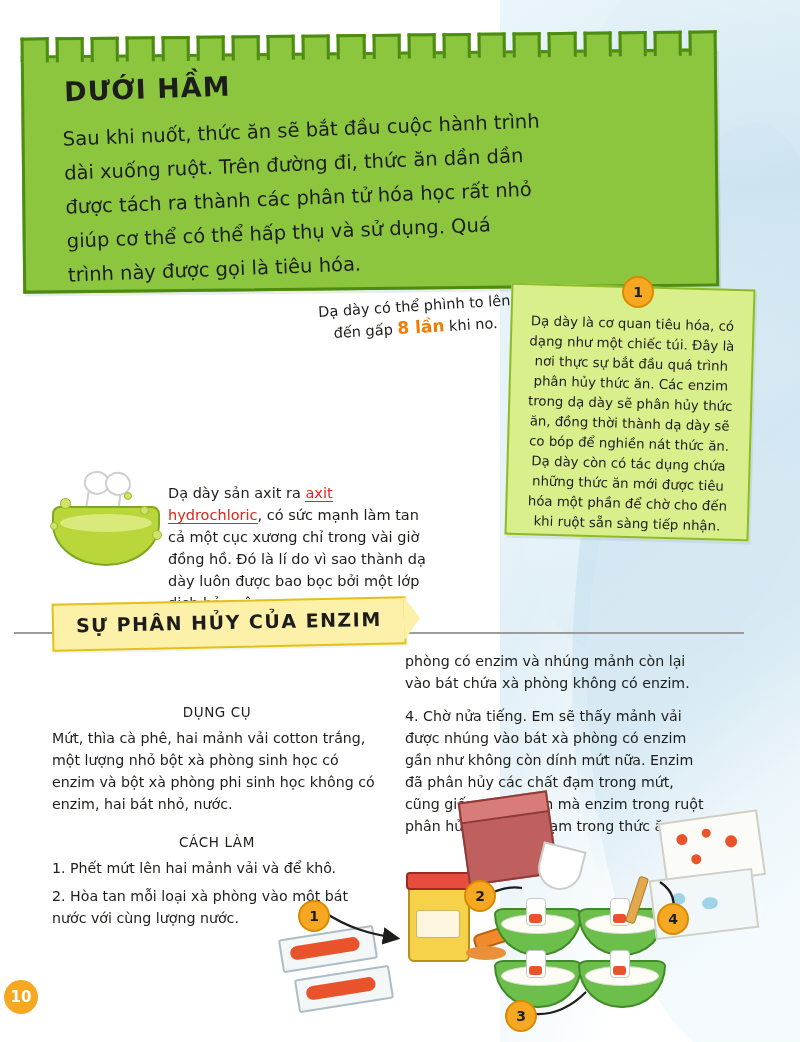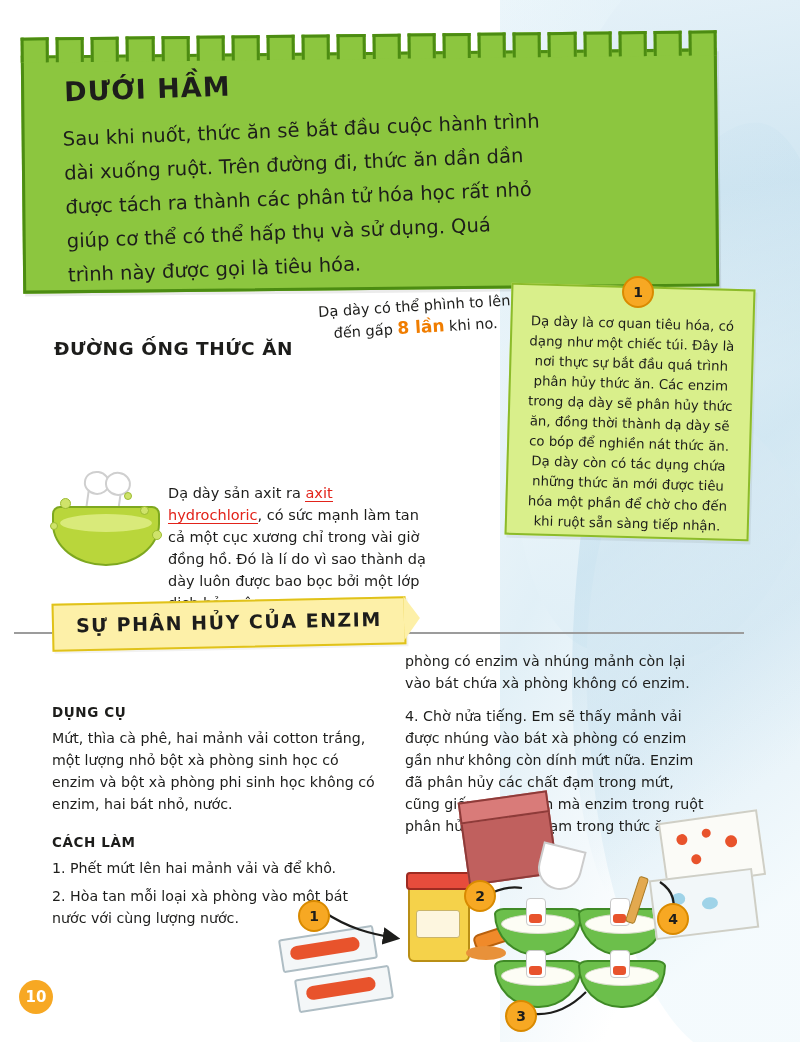--- a/index.html
+++ b/index.html
@@ -133,21 +133,21 @@
     font-weight:bold;font-size:19px;letter-spacing:1.5px;color:#1d1d1b;
   }
   .banner-yellow .flag{position:absolute;right:-16px;top:-2px;width:0;height:0;
     border-top:22px solid transparent;border-bottom:22px solid transparent;border-left:16px solid #fdf0a8;}
 
   
   .col-left{
     position:absolute;left:52px;top:685px;width:330px;
     font-size:14.2px;line-height:22px;color:#1d1d1b;
   }
-  .sub-h{font-weight:bold;font-size:13.5px;letter-spacing:.6px;margin:16px 0 4px;}
+  .sub-h{font-weight:normal;font-size:13.5px;letter-spacing:.6px;margin:16px 0 4px;text-align:center;}
   .col-right{
     position:absolute;left:405px;top:650px;width:300px;
     font-size:14.2px;line-height:22px;color:#1d1d1b;
   }
   .col-right p{margin:0 0 11px;}
 
   
   .illus{position:absolute;left:280px;top:800px;width:500px;height:230px;}
   .jar{position:absolute;left:128px;top:82px;width:58px;height:76px;background:#f5d24a;
     border:2px solid #b98f15;border-radius:6px;}
@@ -200,21 +200,21 @@
 
   .badge-2{left:464px;top:880px;}
   .badge-3{left:505px;top:1000px;}
   .badge-4{left:657px;top:903px;}
   .badge-5{left:298px;top:900px;}
 
   .arrow{position:absolute;stroke:#1d1d1b;fill:none;stroke-width:2.2;}
 
   
   .pagenum{
-    position:absolute;left:19px;top:980px;width:34px;height:34px;border-radius:50%;
+    position:absolute;left:4px;top:980px;width:34px;height:34px;border-radius:50%;
     background:#f7a823;color:#ffffff;font-weight:bold;font-size:15px;
     display:flex;align-items:center;justify-content:center;
   }
   .edge-left{position:absolute;left:0;top:0;width:8px;height:1042px;background:#ffffff;}
 </style>
 </head>
 <body>
 
 <div class="page">
 
@@ -257,21 +257,20 @@
 
   <div class="callout-8">
     <div>Dạ dày có thể phình to lên</div>
     <div>
       <span>đến gấp</span>
       <span class="hl">8 lần</span>
       <span>khi no.</span>
     </div>
   </div>
 
-  <div class="h-duongong">ĐƯỜNG ỐNG THỨC ĂN</div>
 
   <div class="beaker">
     <div class="bone"></div>
     <div class="bowl"></div>
     <div class="bub b1"></div>
     <div class="bub b2"></div>
     <div class="bub b3"></div>
     <div class="bub b4"></div>
     <div class="bub b5"></div>
   </div>

